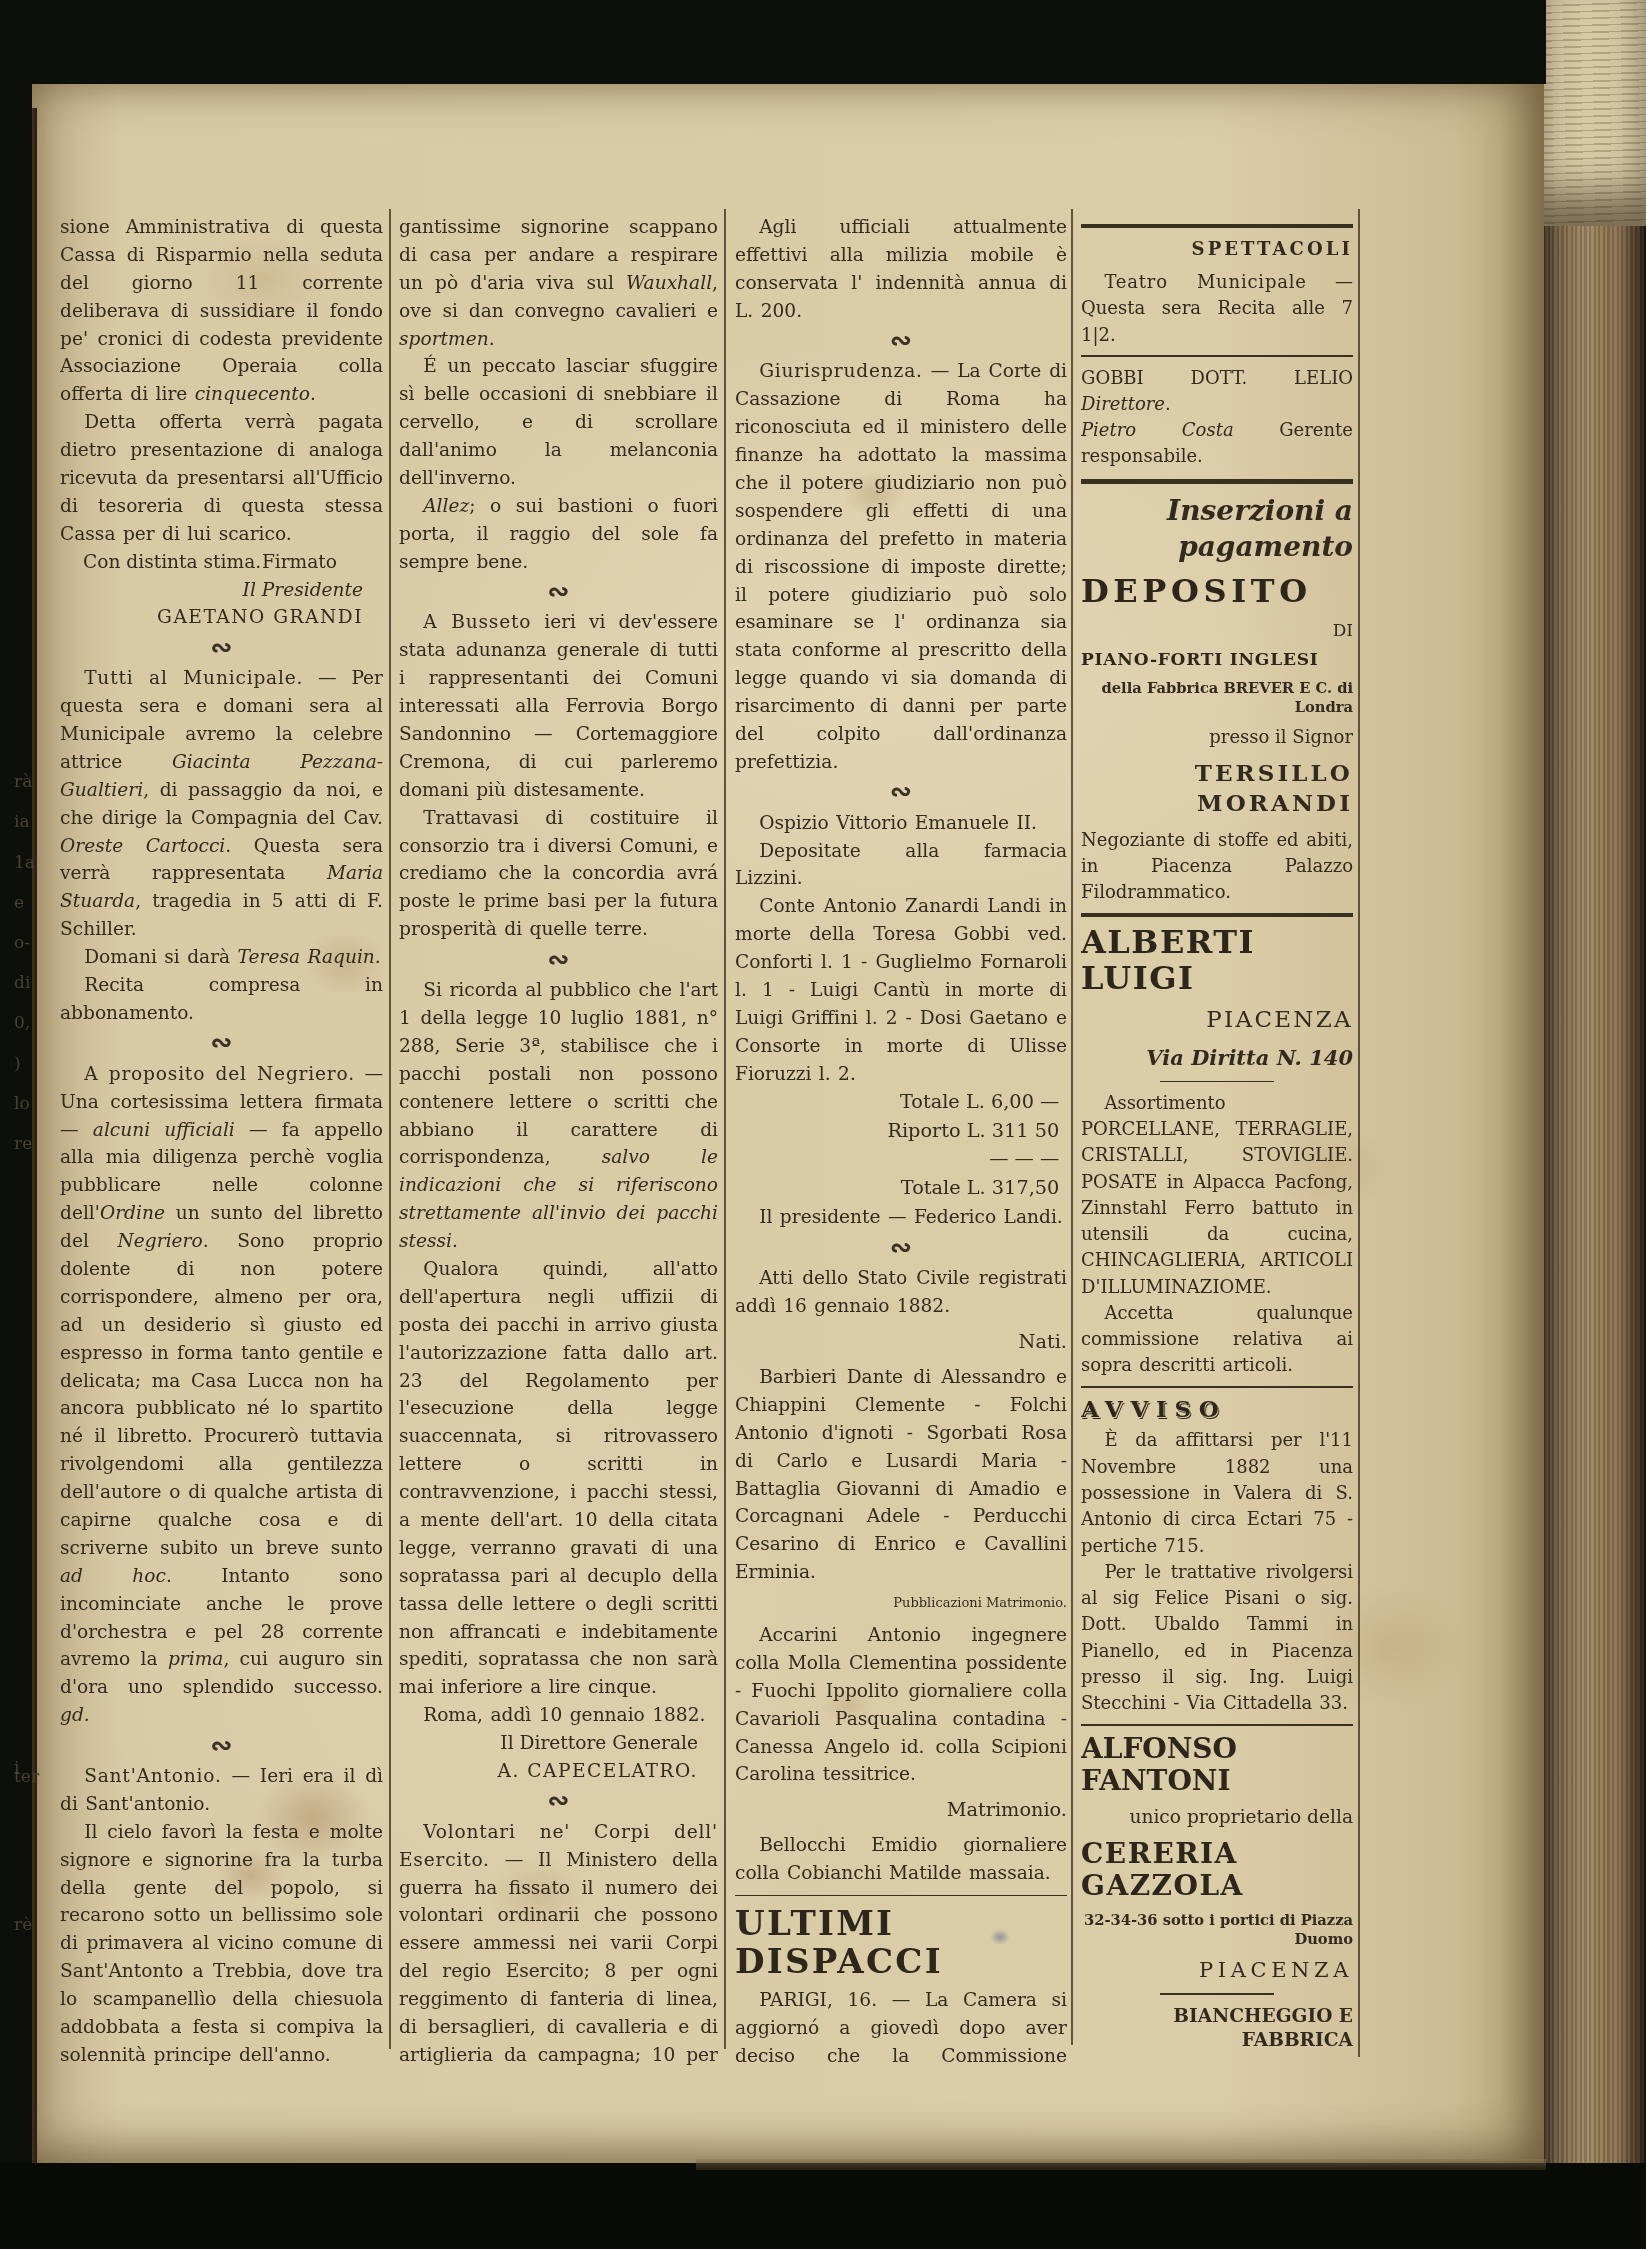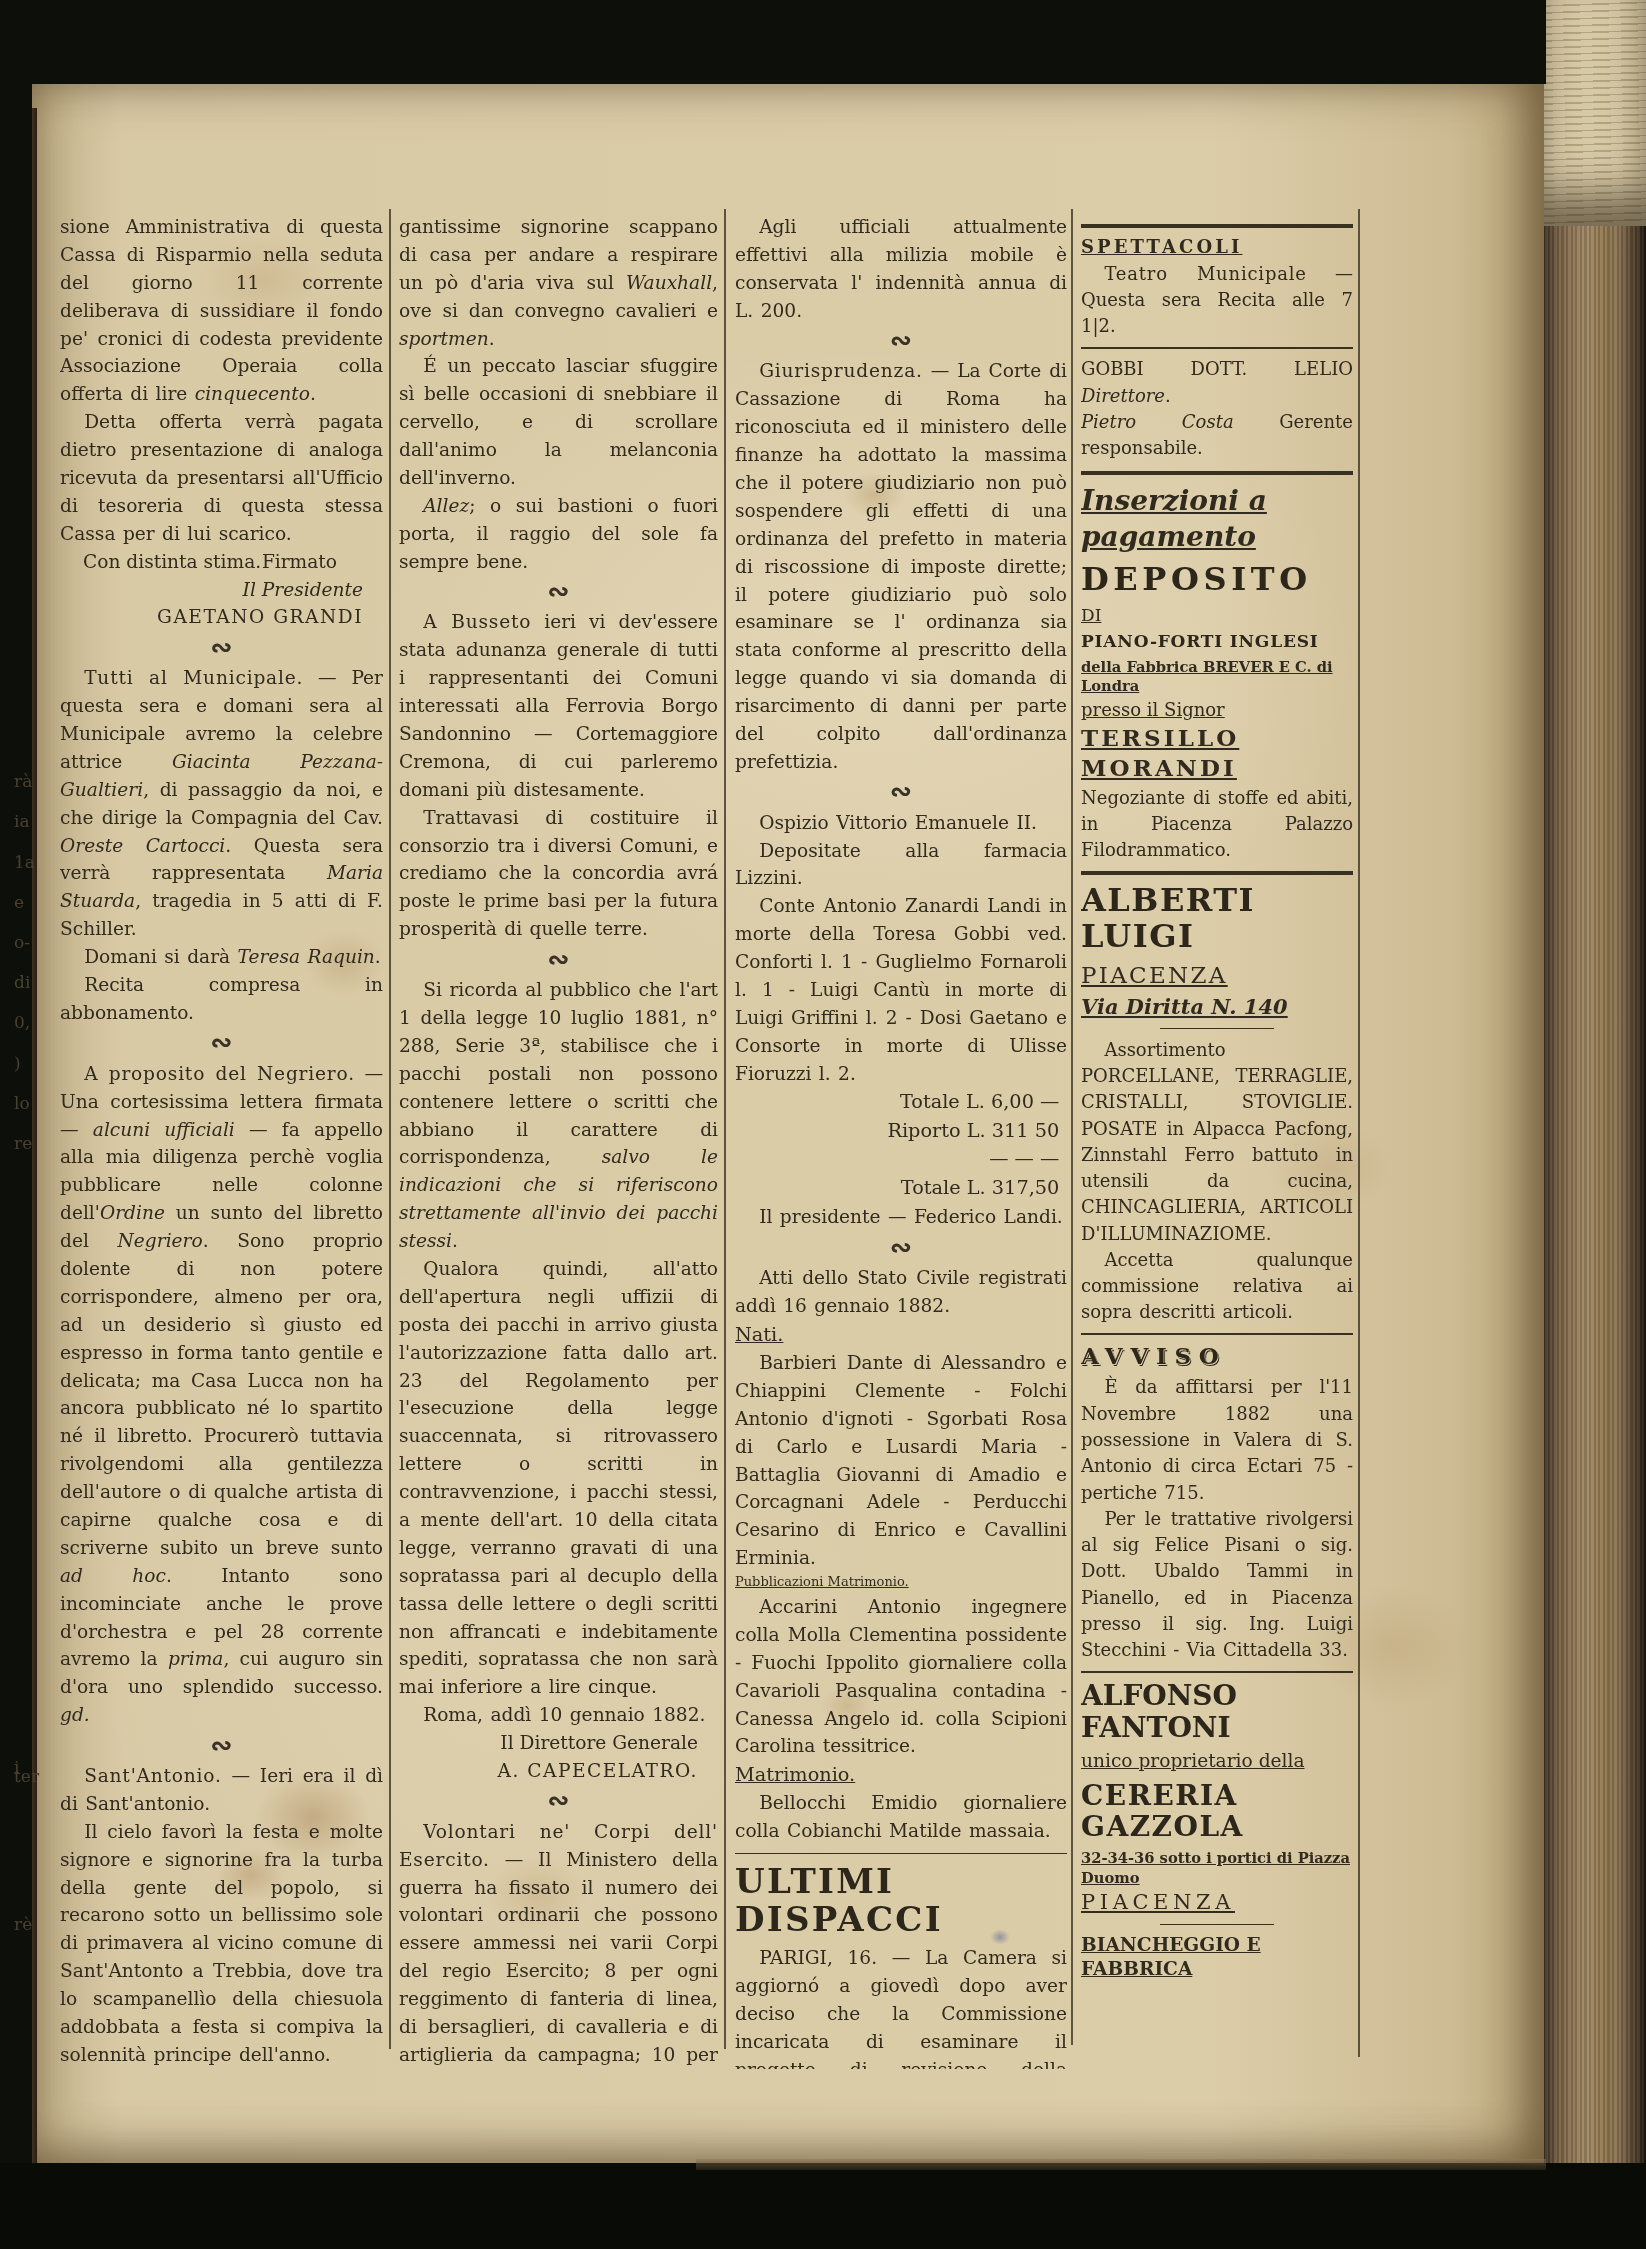--- a/index.html
+++ b/index.html
@@ -44,21 +44,21 @@
   .par.ni{text-indent:0;}
   #c4 .par{font-size:18px;line-height:1.46;}
   .lead{font-weight:normal;letter-spacing:0.8px;}
   .orn{text-align:center;font-size:26px;line-height:1.15;font-weight:bold;color:#3a3226;margin:1.5px 0;}
   .rline{font-size:18.6px;line-height:1.5;text-align:right;padding-right:20px;}
   .rline.amt{padding-right:7.7px;font-size:19.3px;}
   .rline.i{font-style:italic;}
   .rline.sc{letter-spacing:1.5px;}
   .pair{display:flex;justify-content:space-between;font-size:18.6px;line-height:1.5;}
   .pair .pl{padding-left:23px;} .pair .pr{padding-right:46px;}
-  .cline{text-align:left;line-height:1.3;margin:2px 0;text-decoration:underline;}
+  .cline{text-align:right;line-height:1.3;margin:9px 0;}
   .cline.b{font-weight:bold;} .cline.i{font-style:italic;} .cline.sc{letter-spacing:3.1px;}
   .hline{text-align:left;font-weight:bold;line-height:1.12;margin:6.2px 0;color:#2c261b;}
   .hline.outline{text-shadow:0.8px 0.8px 0 #d9caa6,1.5px 1.5px 0 #2c261b;letter-spacing:7.7px;}
   .rule{background:#38311f;margin:7.7px auto;}
   .rule.thin{height:1.5px;width:100%;}
   .rule.thick{height:3.9px;width:100%;}
   .rule.double{height:1.5px;width:100%;border-top:3.1px solid #38311f;background:#38311f;margin-top:9.3px;}
   .rule.short{height:1.5px;width:42%;}
   .frag{position:absolute;left:14px;font-size:17px;color:#4a4030;line-height:1;}
 </style>

